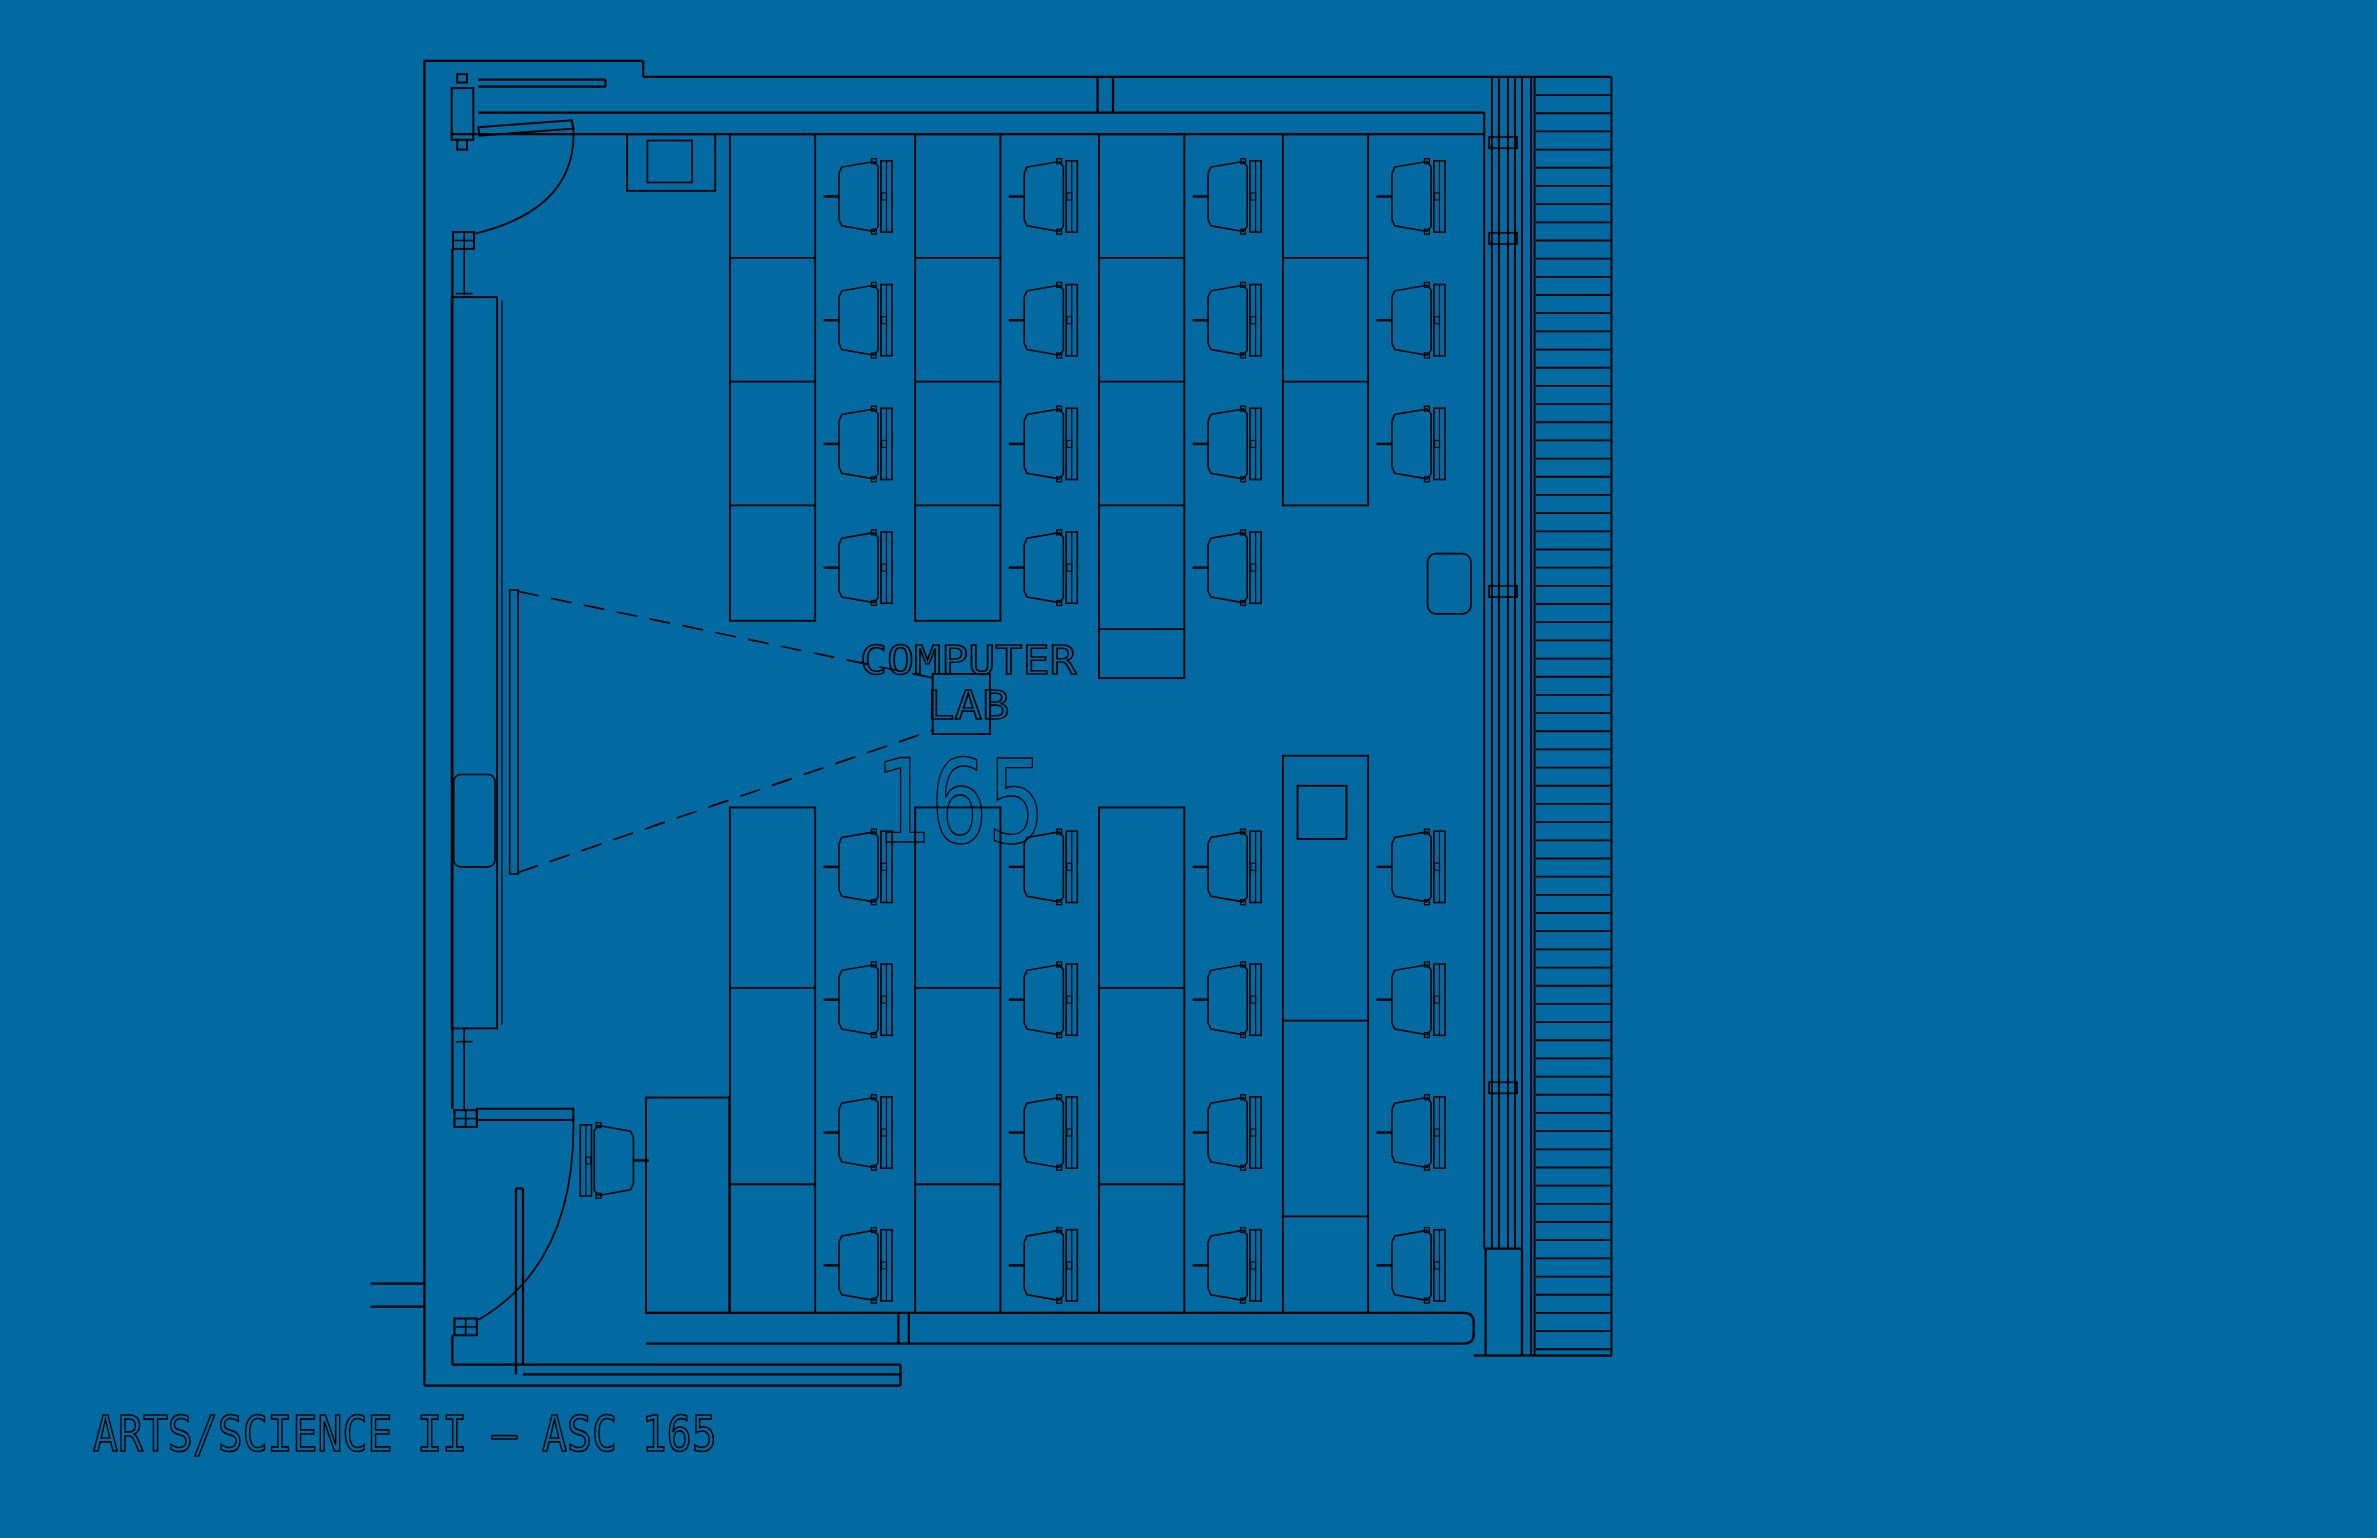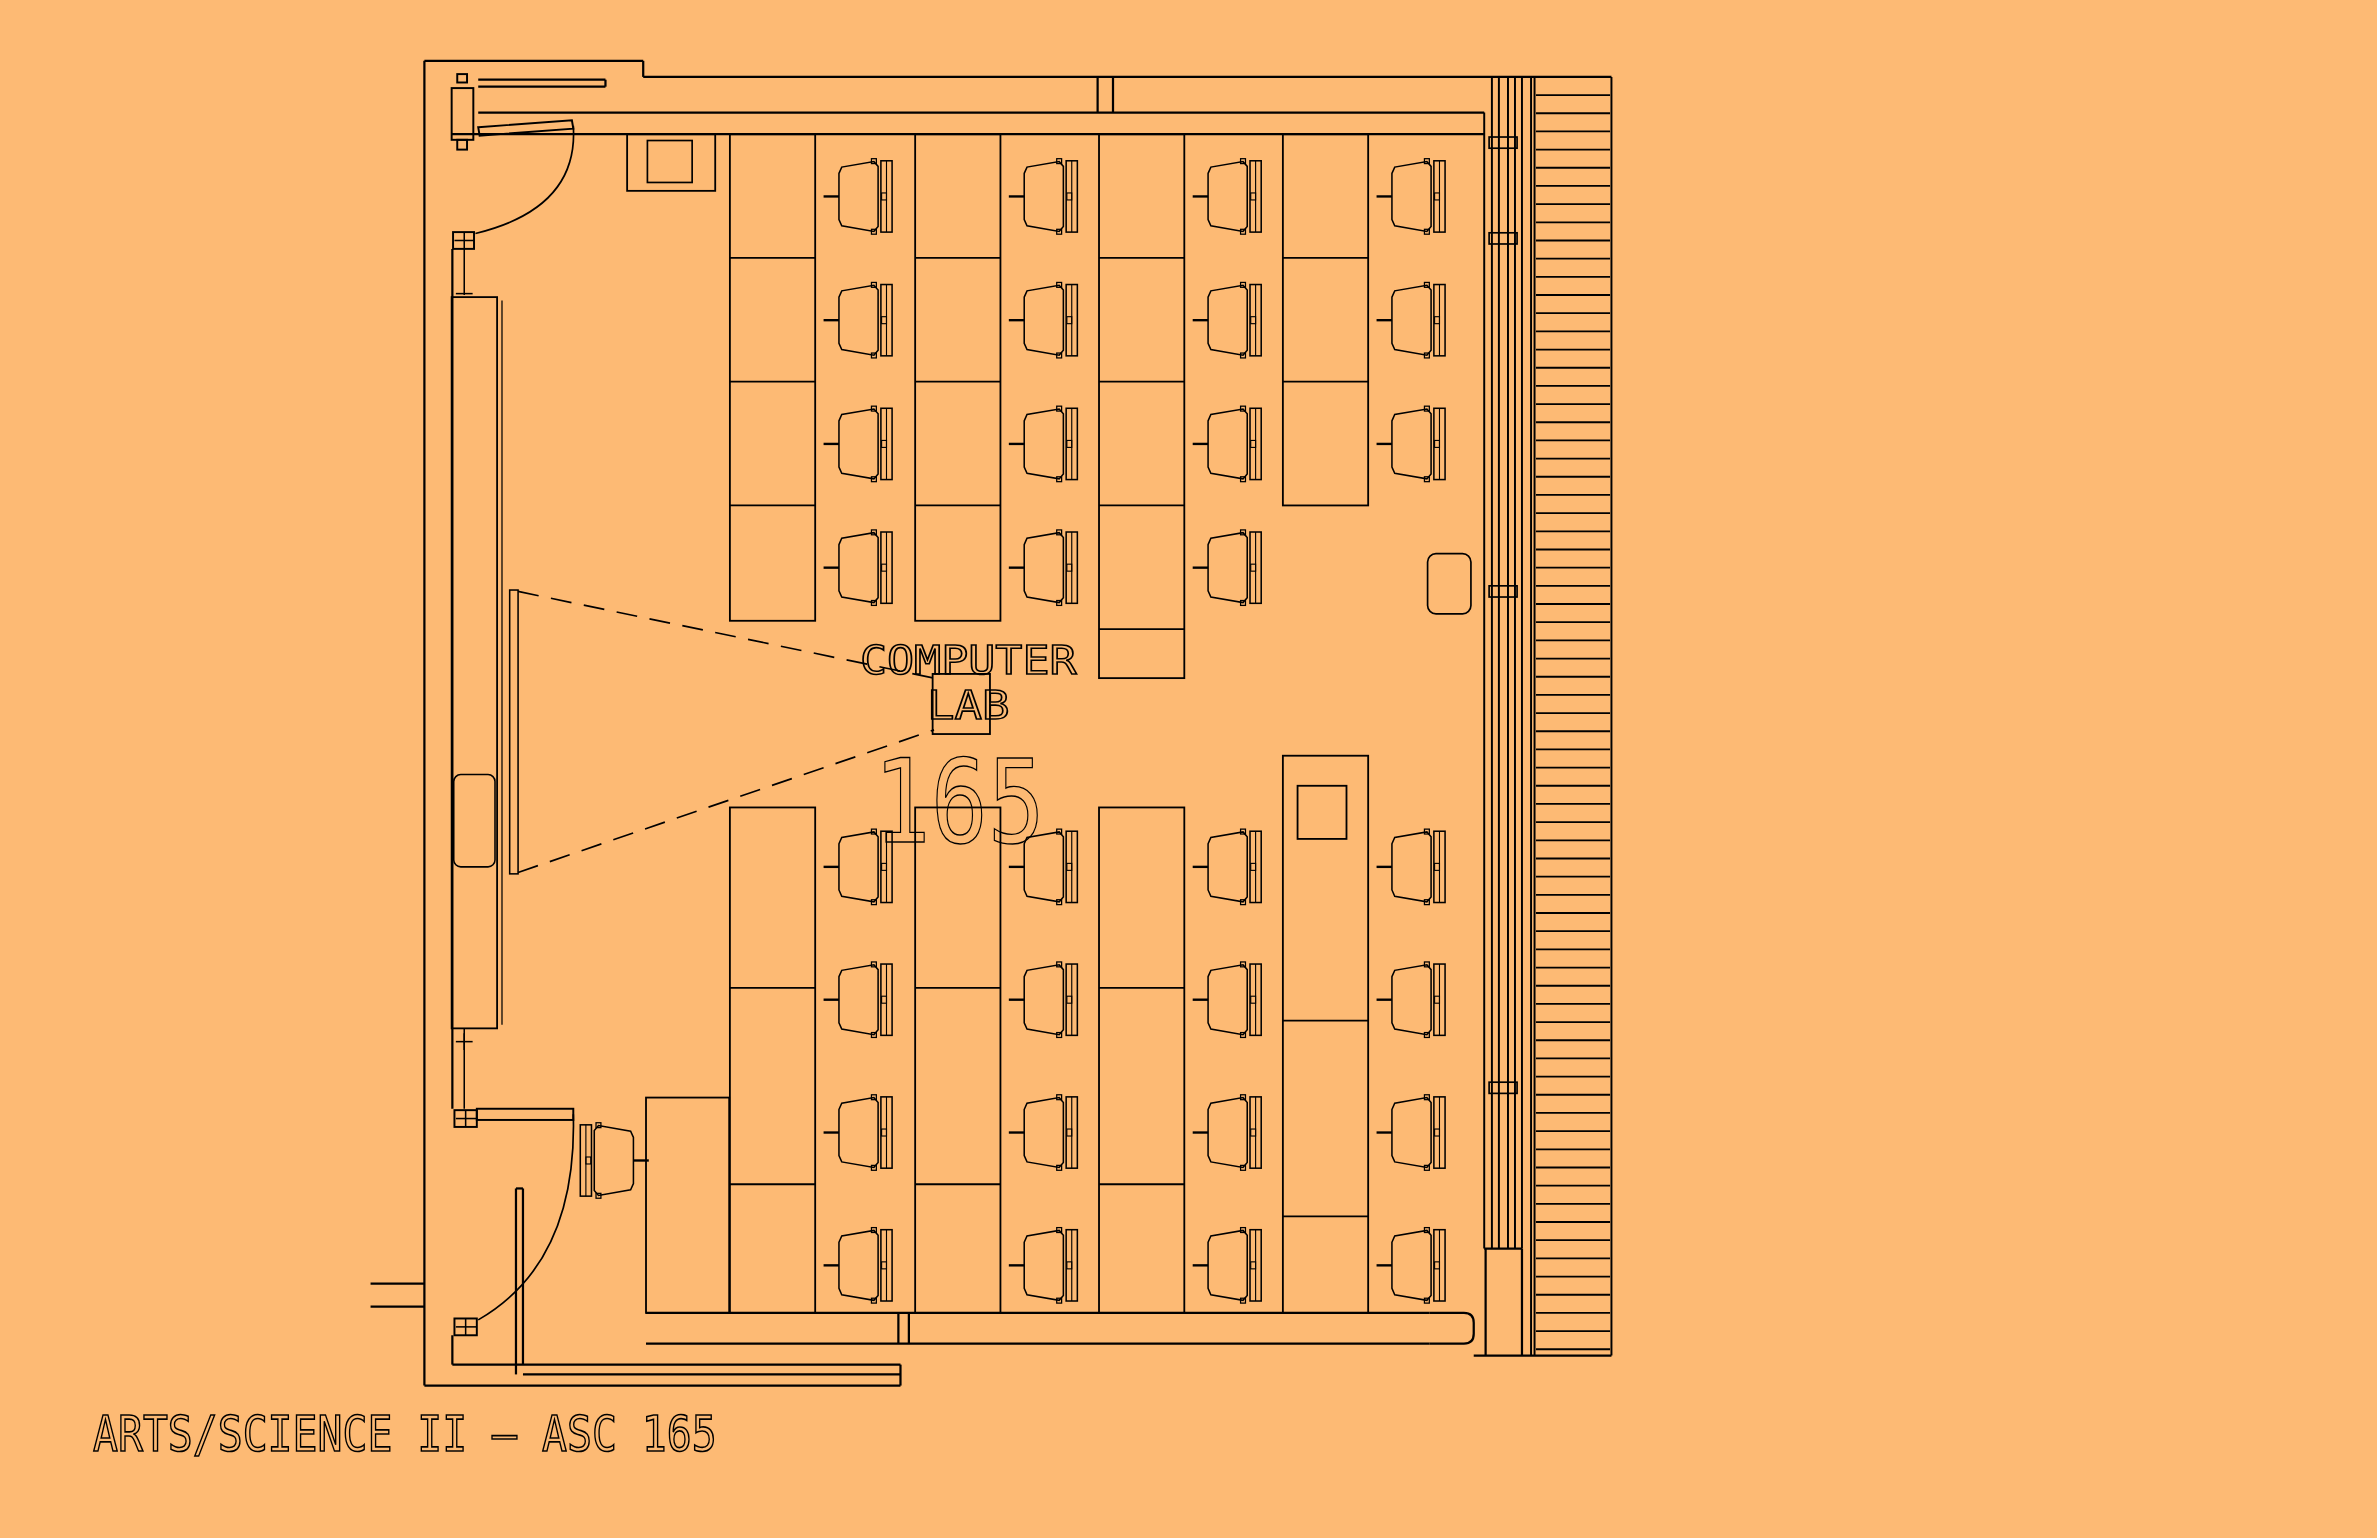--- a/index.html
+++ b/index.html
@@ -1,17 +1,17 @@
 <!DOCTYPE html>
 <html style="font-size:11.2px"><head>
 <meta charset="utf-8">
 <style>
   html,body{margin:0;padding:0;background:#ffffff;}
   body{width:2377px;height:1538px;font-family:"DejaVu Sans Mono","Liberation Mono",monospace;}
-  #plan-wrap{position:relative;width:2377px;height:1538px;background:#fdba74;overflow:hidden;}
+  #plan-wrap{position:relative;width:2377px;height:1538px;background:#0369a1;overflow:hidden;}
   svg{display:block;}
   text{font-family:"DejaVu Sans Mono","Liberation Mono",monospace;}
   .cad-text{fill:none;stroke:#000000;}
 </style>
 </head>
 <body>
 
 <div id="plan-wrap">
   <svg id="plan-svg" width="2377" height="1538" viewBox="0 0 3400 2200" xmlns="http://www.w3.org/2000/svg">
     <g id="g-walls">

